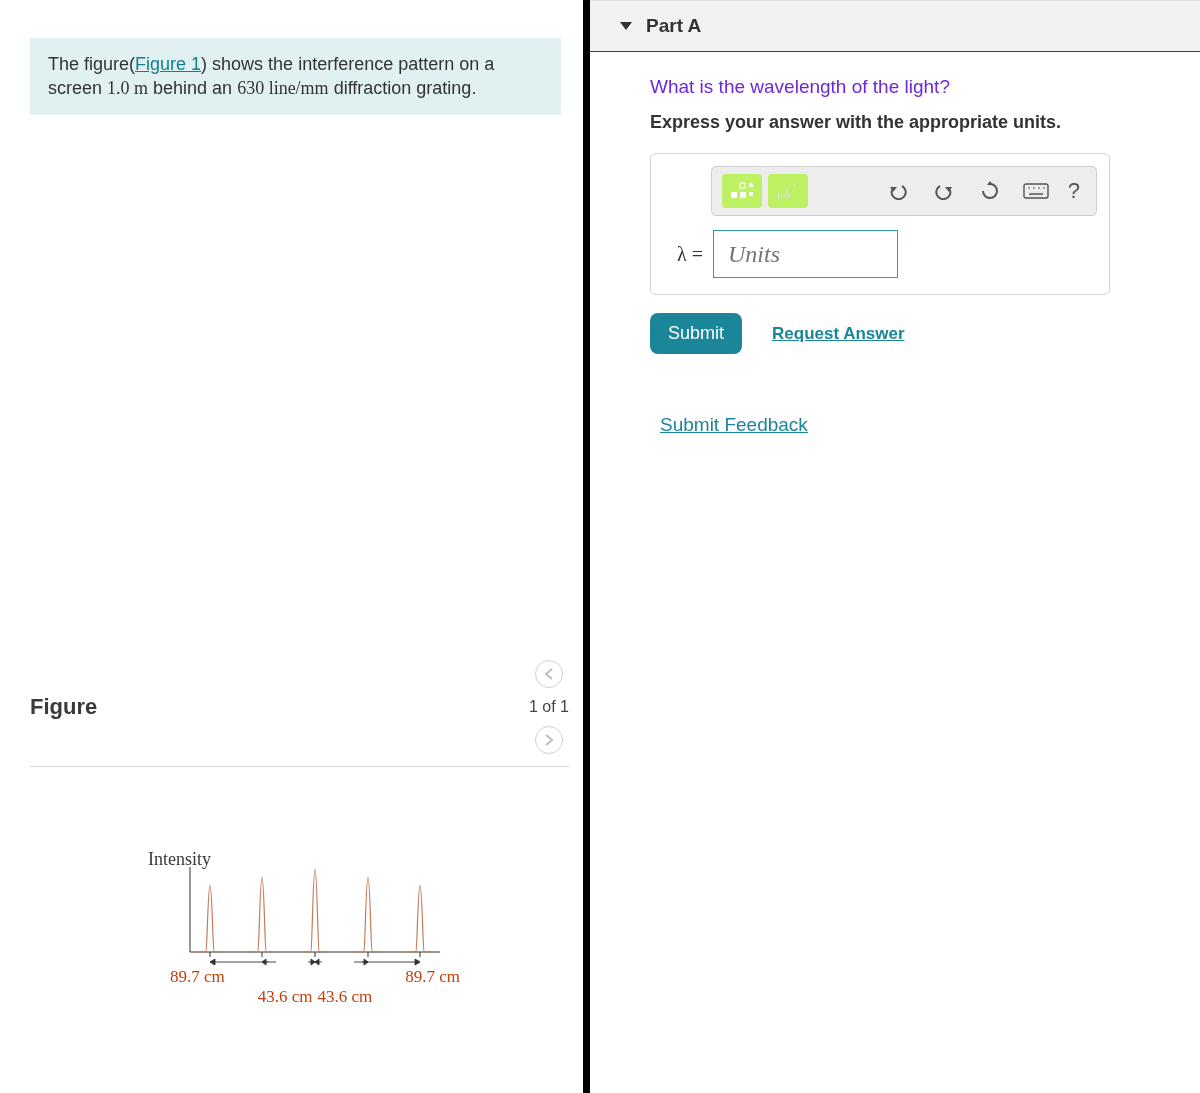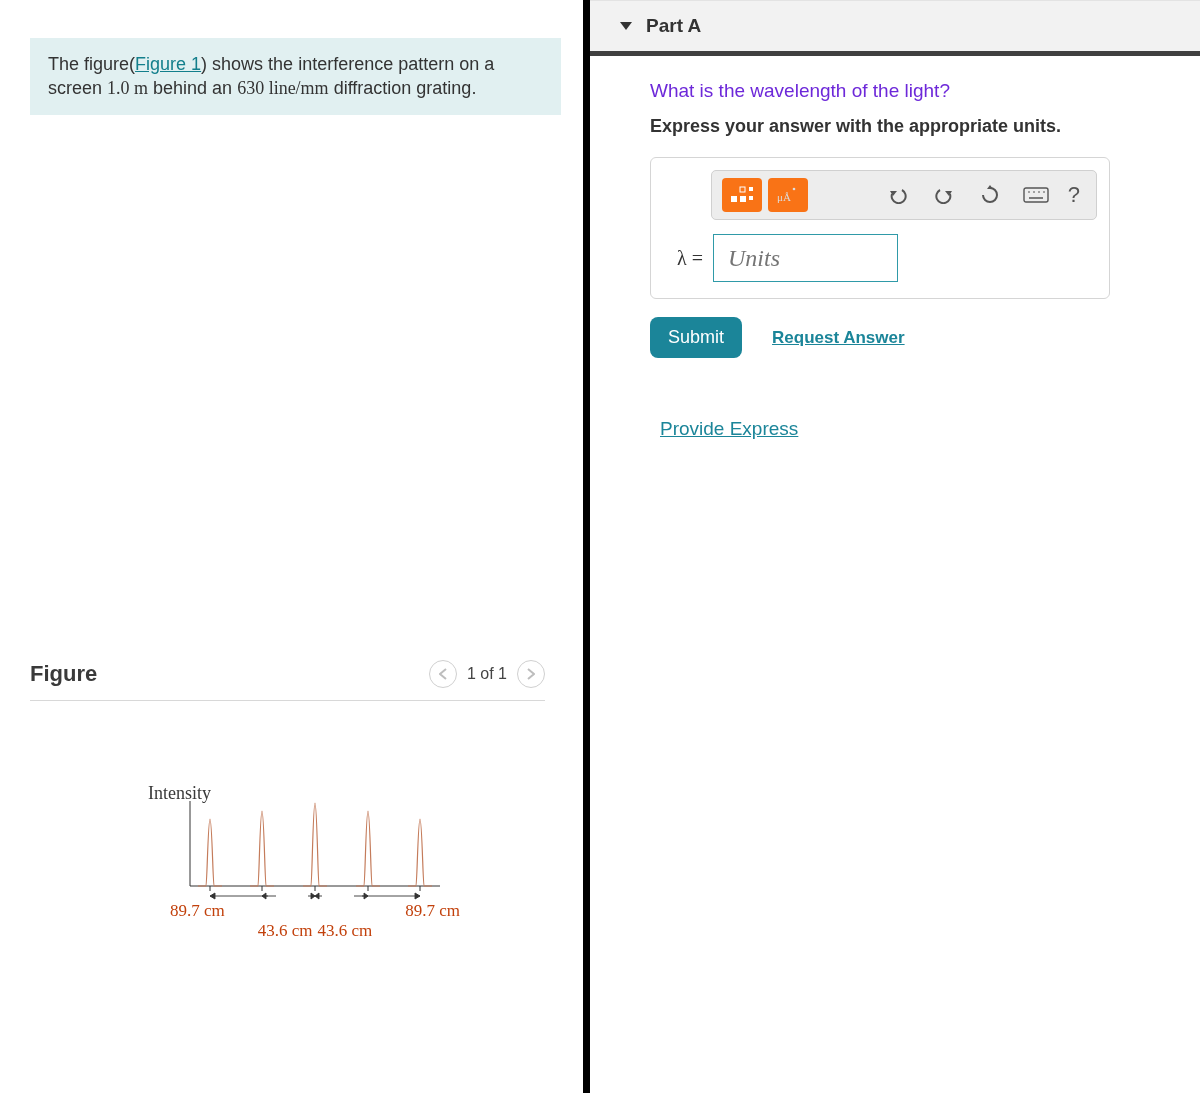--- a/index.html
+++ b/index.html
@@ -36,41 +36,42 @@
   }
   .problem-box a {
     color: #137f8c;
     text-decoration: underline;
   }
   .serif { font-family: "Times New Roman", Times, serif; }
   
   .figure-section {
     position: absolute;
     left: 30px;
-    right: 38px;
+    right: 14px;
     top: 660px;
   }
   .figure-header {
     display: flex;
     align-items: center;
     justify-content: space-between;
     padding-bottom: 12px;
     border-bottom: 1px solid #d8d8d8;
   }
   .figure-title {
     font-size: 22px;
     font-weight: bold;
     color: #3a3a3a;
   }
   .figure-nav {
     display: flex;
     align-items: center;
     gap: 10px;
     font-size: 16px;
     color: #444;
+    flex-direction: column;
   }
   .nav-btn {
     width: 28px; height: 28px;
     border: 1px solid #d0d0d0;
     border-radius: 50%;
     display: flex;
     align-items: center;
     justify-content: center;
     color: #aaa;
     font-size: 14px;
@@ -106,21 +107,21 @@
   .dist-inner {
     top: 130px;
     display: flex;
     justify-content: center;
     gap: 5px;
   }
   
   .part-header {
     background: #f2f2f2;
     border-top: 1px solid #e3e3e3;
-    border-bottom: 5px solid #404040;
+    border-bottom: 1px solid #404040;
     display: flex;
     align-items: center;
     gap: 14px;
     padding: 14px 20px 14px 30px;
     font-size: 19px;
     font-weight: bold;
     color: #333;
   }
   .caret {
     width: 0; height: 0;
@@ -160,21 +161,21 @@
     gap: 6px;
   }
   .toolbar .tbtn {
     width: 40px; height: 34px;
     border-radius: 4px;
     display: flex;
     align-items: center;
     justify-content: center;
   }
   .tbtn.dark {
-    background: #f97316;
+    background: #bef264;
   }
   .toolbar .spacer { flex: 1; }
   .tbtn svg { display: block; }
   .help-q {
     font-size: 22px;
     color: #555;
     padding: 0 6px;
   }
   .input-row {
     display: flex;
@@ -376,16 +377,16 @@
           <div class="lambda">λ =</div>
           <input class="val-input units" placeholder="Units" style="">
         </div>
       </div>
 
       <div class="submit-row">
         <button class="submit-btn">Submit</button>
         <span class="link">Request Answer</span>
       </div>
 
-      <a class="feedback">Provide Express</a>
+      <a class="feedback">Submit Feedback</a>
     </div>
   </div>
 </div>
 
 </body></html>

